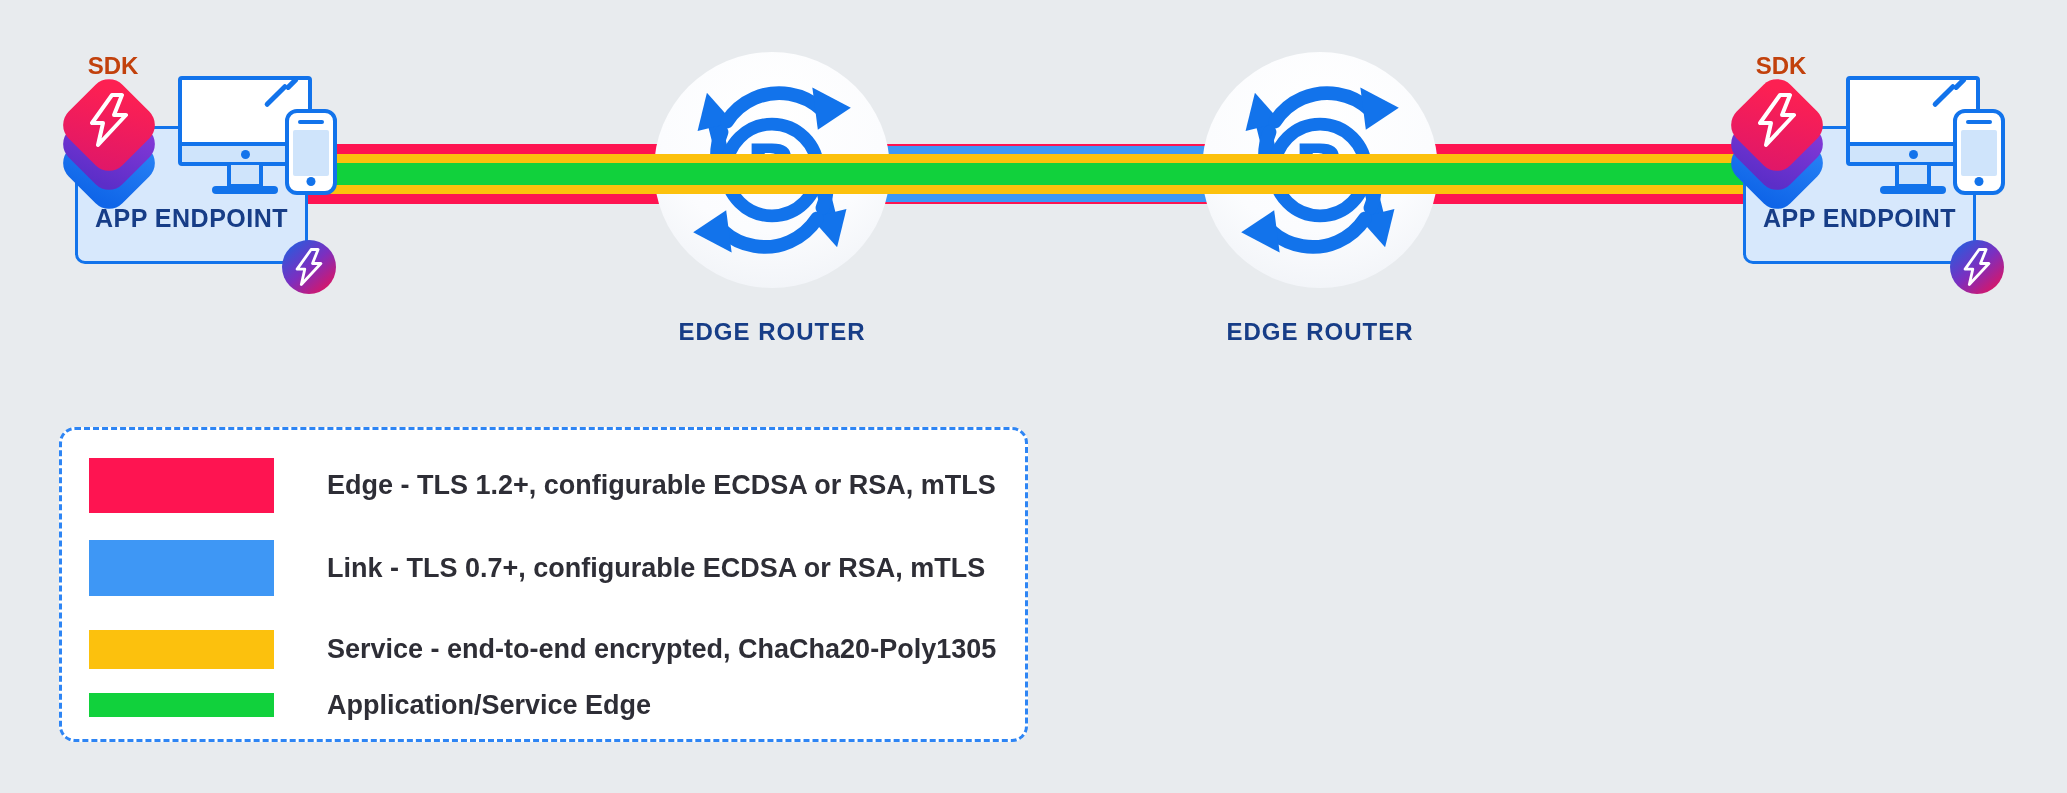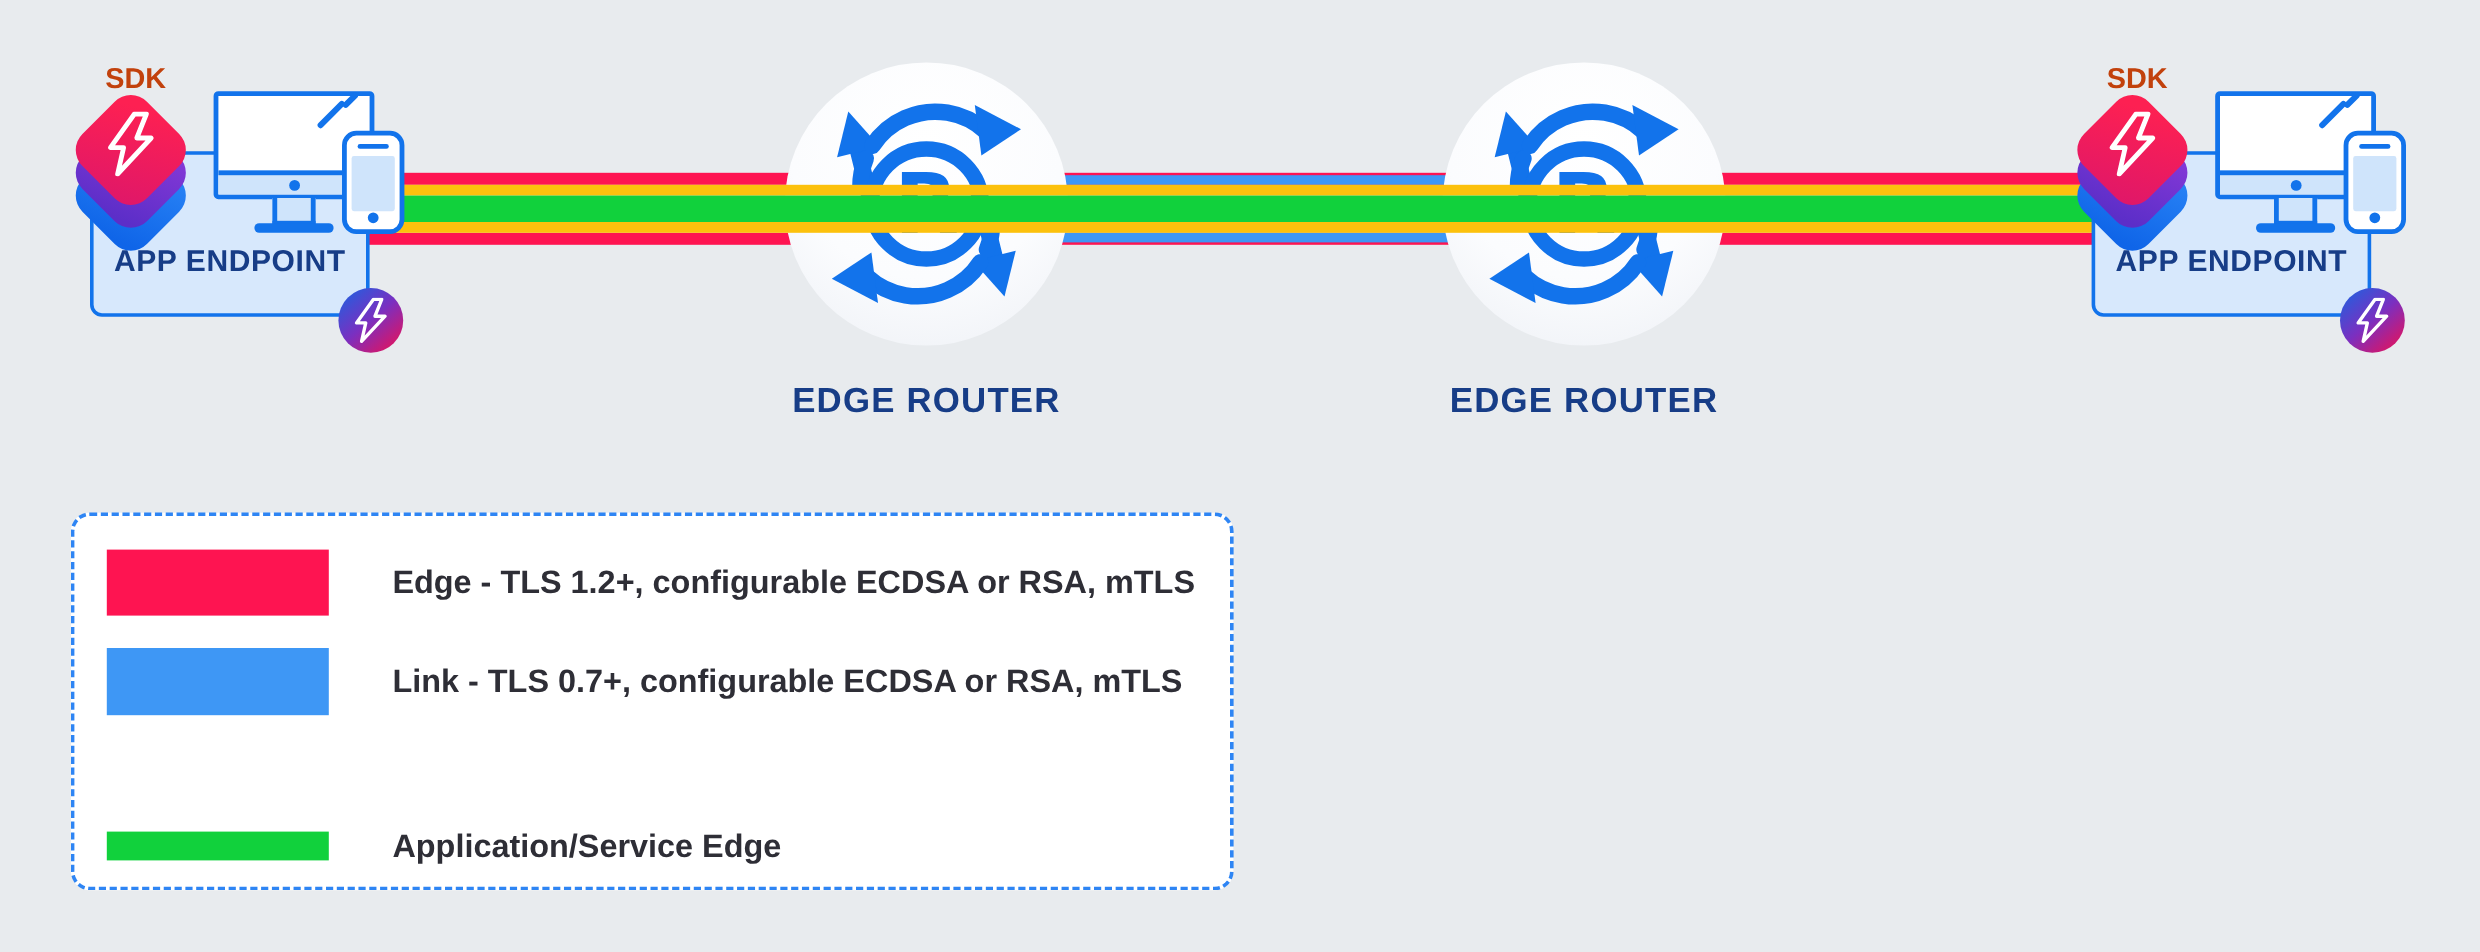--- a/index.html
+++ b/index.html
@@ -12,21 +12,21 @@
 
   
   .router-circle {
     position:absolute; width:236px; height:236px; border-radius:50%;
     background: radial-gradient(circle at 50% 28%, #ffffff 0%, #fbfcfe 55%, #edf0f5 100%);
     z-index:2;
   }
   .router-icon { position:absolute; width:220px; height:220px; z-index:2; }
   .router-label {
     position:absolute; top:318px; width:300px; text-align:center;
-    color:#173d87; font-size:29px; font-weight:bold; letter-spacing:1px; z-index:4;
+    color:#173d87; font-size:24px; font-weight:bold; letter-spacing:1px; z-index:4;
   }
 
   
   .ep { position:absolute; top:30px; width:290px; height:290px; z-index:5; }
   .ep-box {
     position:absolute; left:0; top:96px; width:233px; height:138px;
     background:#d7e8fc; border:3px solid #1273eb; border-radius:10px;
     display:flex; align-items:flex-end; justify-content:center; padding-bottom:28px;
     z-index:1;
   }
@@ -195,17 +195,21 @@
 
 <div class="legend">
   <div class="lrow r0">
     <div class="lswatch" style="background: rgb(254, 20, 81);"></div>
     <div class="ltext">Edge - TLS 1.2+, configurable ECDSA or RSA, mTLS</div>
   </div>
   <div class="lrow r1">
     <div class="lswatch" style="background: rgb(62, 151, 245);"></div>
     <div class="ltext">Link - TLS 0.7+, configurable ECDSA or RSA, mTLS</div>
   </div>
+  <div class="lrow r2">
+    <div class="lswatch" style="background: rgb(252, 193, 13);"></div>
+    <div class="ltext">Service - end-to-end encrypted, ChaCha20-Poly1305</div>
+  </div>
   <div class="lrow r3">
     <div class="lswatch" style="background: rgb(17, 209, 60);"></div>
     <div class="ltext">Application/Service Edge</div>
   </div>
 </div>
 
 </body></html>

